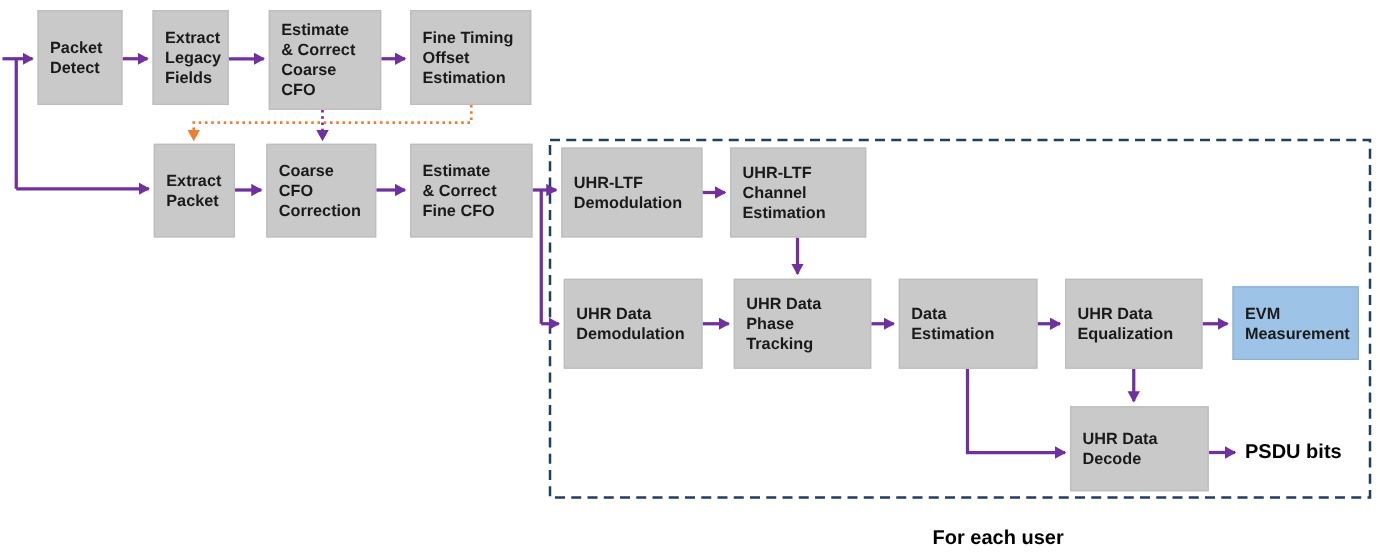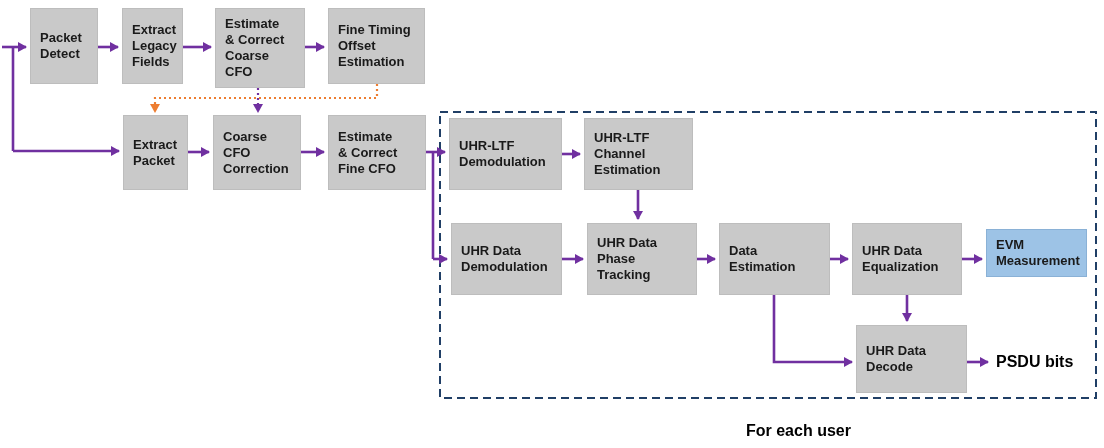--- a/index.html
+++ b/index.html
@@ -112,21 +112,21 @@
 
   <div class="box" style="left:451px;top:223px;width:111px;height:72px">UHR Data
 Demodulation</div>
   <div class="box" style="left:587px;top:223px;width:110px;height:72px">UHR Data
 Phase
 Tracking</div>
   <div class="box" style="left:719px;top:223px;width:111px;height:72px">Data
 Estimation</div>
   <div class="box" style="left:852px;top:223px;width:110px;height:72px">UHR Data
 Equalization</div>
-  <div class="box highlight" style="left:986px;top:229px;width:101px;height:48px">EVM
+  <div class="box highlight" style="left:986px;top:229px;width:101px;height:59px">EVM
 Measurement</div>
 
   <div class="box" style="left:856px;top:325px;width:111px;height:68px">UHR Data
 Decode</div>
 
   <div class="floating-label" style="left:996px;top:354px">PSDU bits</div>
   <div class="floating-label" style="left:746px;top:423px">For each user</div>
 
 </div>
 

